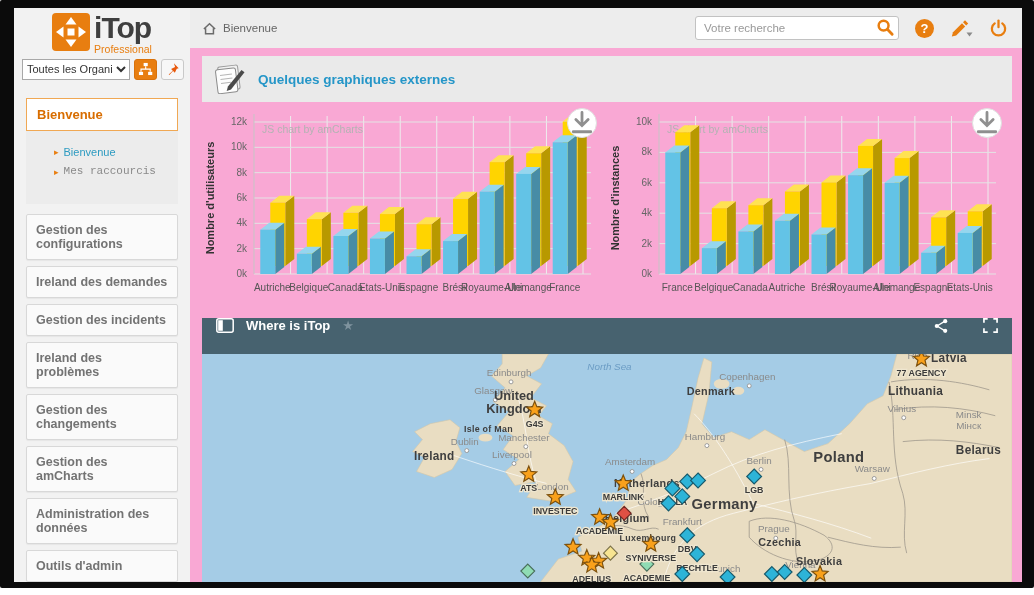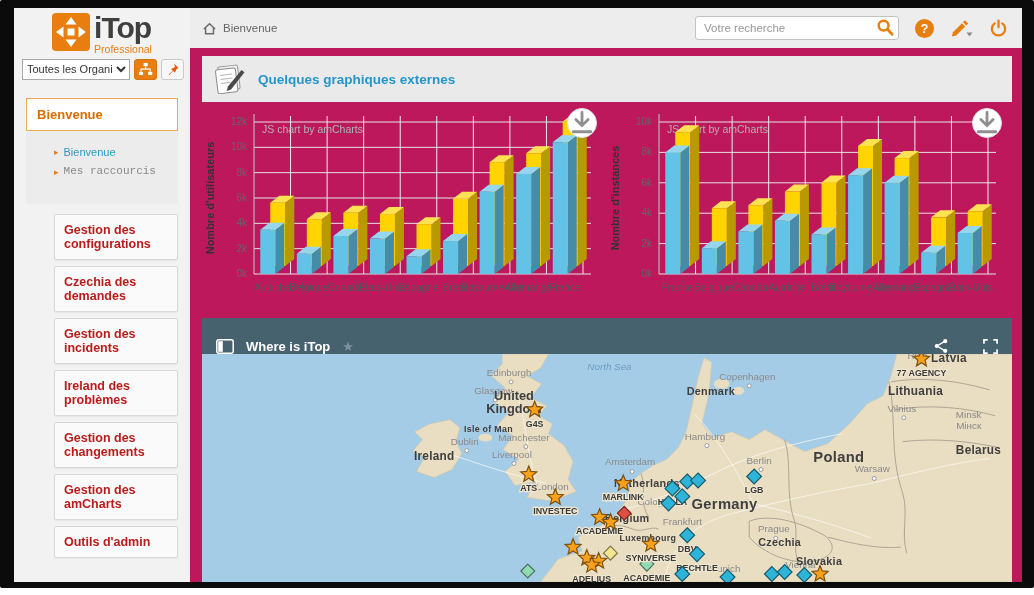--- a/index.html
+++ b/index.html
@@ -20,47 +20,47 @@
           display:flex;align-items:center;justify-content:center;padding:0;cursor:pointer;}
   .sq-btn.primary{background:#e87e10;border-color:#d8720c;}
   .menu{padding:18px 12px 0 12px;}
   .menu-active{background:#fff;border:1px solid #f0a854;padding:8px 10px;font-size:13px;font-weight:bold;color:#d86d00;cursor:pointer;}
   .submenu{background:#ececec;padding:12px 8px 22px 28px;font-size:11px;margin-bottom:10px;}
   .submenu-row{display:flex;align-items:center;gap:5px;line-height:1.8;cursor:pointer;}
   .bullet{color:#e87e10;font-size:9px;}
   .lnk-blue{color:#2d9bc1;}
   .lnk-gray{color:#8a8a8a;font-family:Liberation Mono, monospace;}
   .menu-group{background:#fafafa;border:1px solid #d8d8d8;border-radius:2px;box-shadow:0 1px 1px rgba(0,0,0,.05);
-              padding:8px 9px;font-size:12.5px;font-weight:bold;color:#b91c1c;margin-bottom:6px;cursor:pointer;margin-left:28px;}
+              padding:8px 9px;font-size:12.5px;font-weight:bold;color:#737373;margin-bottom:6px;cursor:pointer;}
 
   
   .main{flex:1;display:flex;flex-direction:column;min-width:0;background:#fff;}
   .topbar{height:40px;min-height:40px;background:#ededed;display:flex;align-items:center;padding:0 14px 0 12px;}
   .crumb{display:flex;align-items:center;gap:6px;font-size:11.5px;color:#666;}
   .topbar .spacer{flex:1;}
   .search-wrap{position:relative;display:flex;}
   .search-wrap input{width:168px;height:22px;border:1px solid #c2c2c2;border-radius:3px;padding:0 26px 0 8px;
                      font-size:11.5px;color:#444;font-family:"Liberation Sans",sans-serif;}
   .search-wrap input::placeholder{color:#999;}
   .mag{position:absolute;right:4px;top:2px;cursor:pointer;}
   .tb-ico{margin-left:16px;cursor:pointer;display:flex;align-items:center;}
   .help-circle{width:19px;height:19px;border-radius:50%;background:#e87e10;color:#fff;font-weight:bold;font-size:13px;
                display:flex;align-items:center;justify-content:center;}
 
-  .content{flex:1;display:flex;flex-direction:column;min-height:0;padding:8px 10px 0 12px;background:#be185d;}
+  .content{flex:1;display:flex;flex-direction:column;min-height:0;padding:8px 10px 0 12px;background:#f9a8d4;}
   .dash-header{background:#eaeaea;display:flex;align-items:center;gap:12px;padding:5px 10px;min-height:36px;}
   .dash-title{font-size:13.5px;font-weight:bold;color:#2596c8;}
   .charts-row{display:flex;margin-top:6px;}
   .chart{flex:1;min-width:0;position:relative;}
   .chart svg{width:100%;height:200px;display:block;}
   .dl-btn{position:absolute;top:0;right:10px;width:28px;height:28px;border-radius:50%;background:#fff;
           border:1px solid #e0e0e0;display:flex;align-items:center;justify-content:center;cursor:pointer;}
 
   .map-panel{margin-top:10px;flex:1;display:flex;flex-direction:column;min-height:0;}
-  .map-header{height:36px;min-height:36px;background:#47626f;display:flex;align-items:flex-end;gap:12px;padding:0 14px;}
+  .map-header{height:36px;min-height:36px;background:#47626f;display:flex;align-items:flex-start;gap:12px;padding:0 14px;}
   .map-title{font-size:13px;font-weight:bold;color:#fff;}
   .map-star{color:#7f939e;font-size:13px;cursor:pointer;}
   .map-header .spacer{flex:1;}
   .mh-ico{margin-left:22px;cursor:pointer;display:flex;align-items:center;}
   .map-body{flex:1;min-height:0;overflow:hidden;}
   .map-body svg{width:100%;height:100%;display:block;}
 </style>
 </head>
 <body>
 
@@ -108,25 +108,26 @@
           <div class="submenu-row">
             <span class="bullet">▸</span>
             <span class="lnk-blue">Bienvenue</span>
           </div>
           <div class="submenu-row">
             <span class="bullet">▸</span>
             <span class="lnk-gray">Mes raccourcis</span>
           </div>
         </div>
         <div class="menu-group">Gestion des configurations</div>
-        <div class="menu-group">Czechia des demandes</div>
+        <div class="menu-group">Ireland des demandes</div>
         <div class="menu-group">Gestion des incidents</div>
         <div class="menu-group">Ireland des problèmes</div>
         <div class="menu-group">Gestion des changements</div>
         <div class="menu-group">Gestion des amCharts</div>
+        <div class="menu-group">Administration des données</div>
         <div class="menu-group">Outils d'admin</div>
       </div>
 
     </div>
 
     <div class="main">
       <div class="topbar">
         <div class="crumb">
           <svg width="15" height="15" viewBox="0 0 16 16">
             <path d="M2,8.5 L8,3 L14,8.5 M3.8,7.8 V13.6 H12.2 V7.8" stroke="#6b6b6b" stroke-width="1.6" fill="none"></path>

